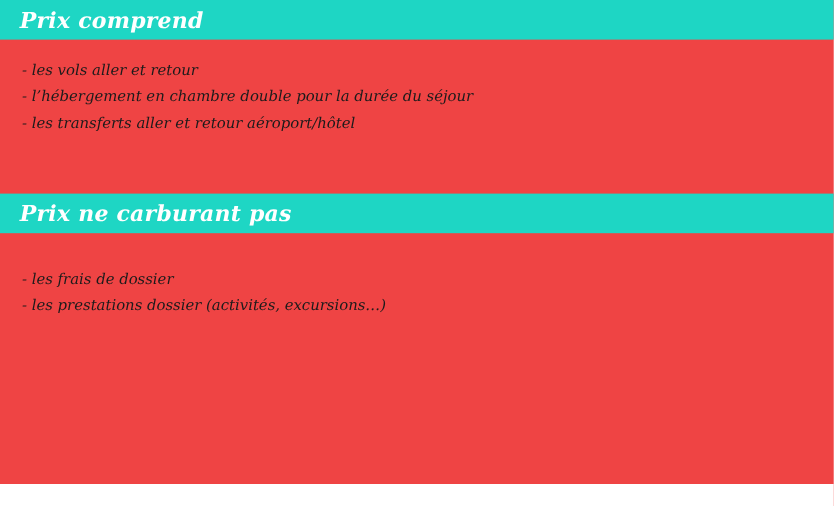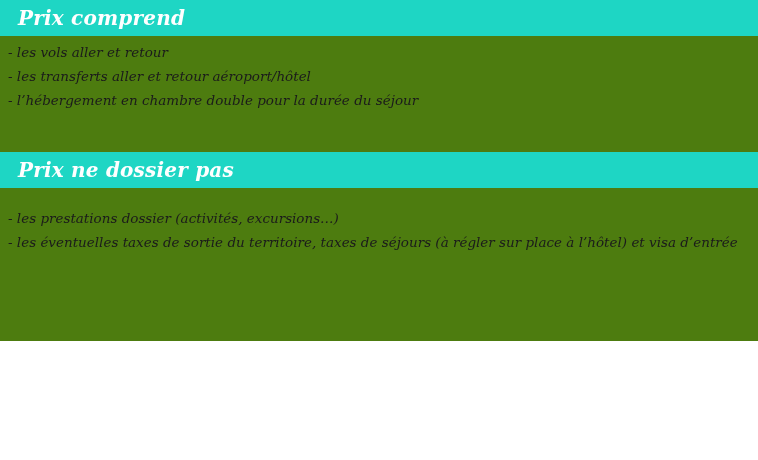--- a/index.html
+++ b/index.html
@@ -9,22 +9,22 @@
   body {
     width: 758px;
     height: 460px;
     background: #ffffff;
     font-family: "Liberation Sans", sans-serif;
     overflow: hidden;
   }
   .page {
     position: relative;
     width: 758px;
-    height: 341px;
-    background: #4d7c0f;
+    height: 440px;
+    background: #ef4444;
   }
   .section-header {
     background: #1ed6c4;
     height: 36px;
     display: flex;
     align-items: center;
     padding: 0 0 0 18px;
     box-sizing: border-box;
   }
   .section-header .title {
@@ -35,21 +35,21 @@
     font-size: 20px;
     letter-spacing: 0.2px;
     line-height: 20px;
     white-space: nowrap;
   }
   .section-body {
     padding: 14px 0 0 0;
   }
   .list {
     margin: 0;
-    padding: 4px;
+    padding: 16px;
     list-style: none;
   }
   .list li {
     font-family: "DejaVu Serif", serif;
     font-style: italic;
     font-size: 13.5px;
     color: #1b1b1b;
     line-height: 24px;
     padding-left: 4px;
     white-space: nowrap;
@@ -61,30 +61,30 @@
 <body>
 
 <div class="page">
 
   <div class="section-header">
     <span class="title">Prix comprend</span>
   </div>
   <div class="section-body included-block">
     <ul class="list">
       <li>- les vols aller et retour</li>
+      <li>- l’hébergement en chambre double pour la durée du séjour</li>
       <li>- les transferts aller et retour aéroport/hôtel</li>
-      <li>- l’hébergement en chambre double pour la durée du séjour</li>
     </ul>
   </div>
 
   <div class="spacer-1"></div>
 
   <div class="section-header">
-    <span class="title">Prix ne dossier pas</span>
+    <span class="title">Prix ne carburant pas</span>
   </div>
   <div class="section-body">
     <ul class="list">
+      <li>- les frais de dossier</li>
       <li>- les prestations dossier (activités, excursions…)</li>
-      <li>- les éventuelles taxes de sortie du territoire, taxes de séjours (à régler sur place à l’hôtel) et visa d’entrée</li>
     </ul>
   </div>
 
 </div>
 
 </body></html>

